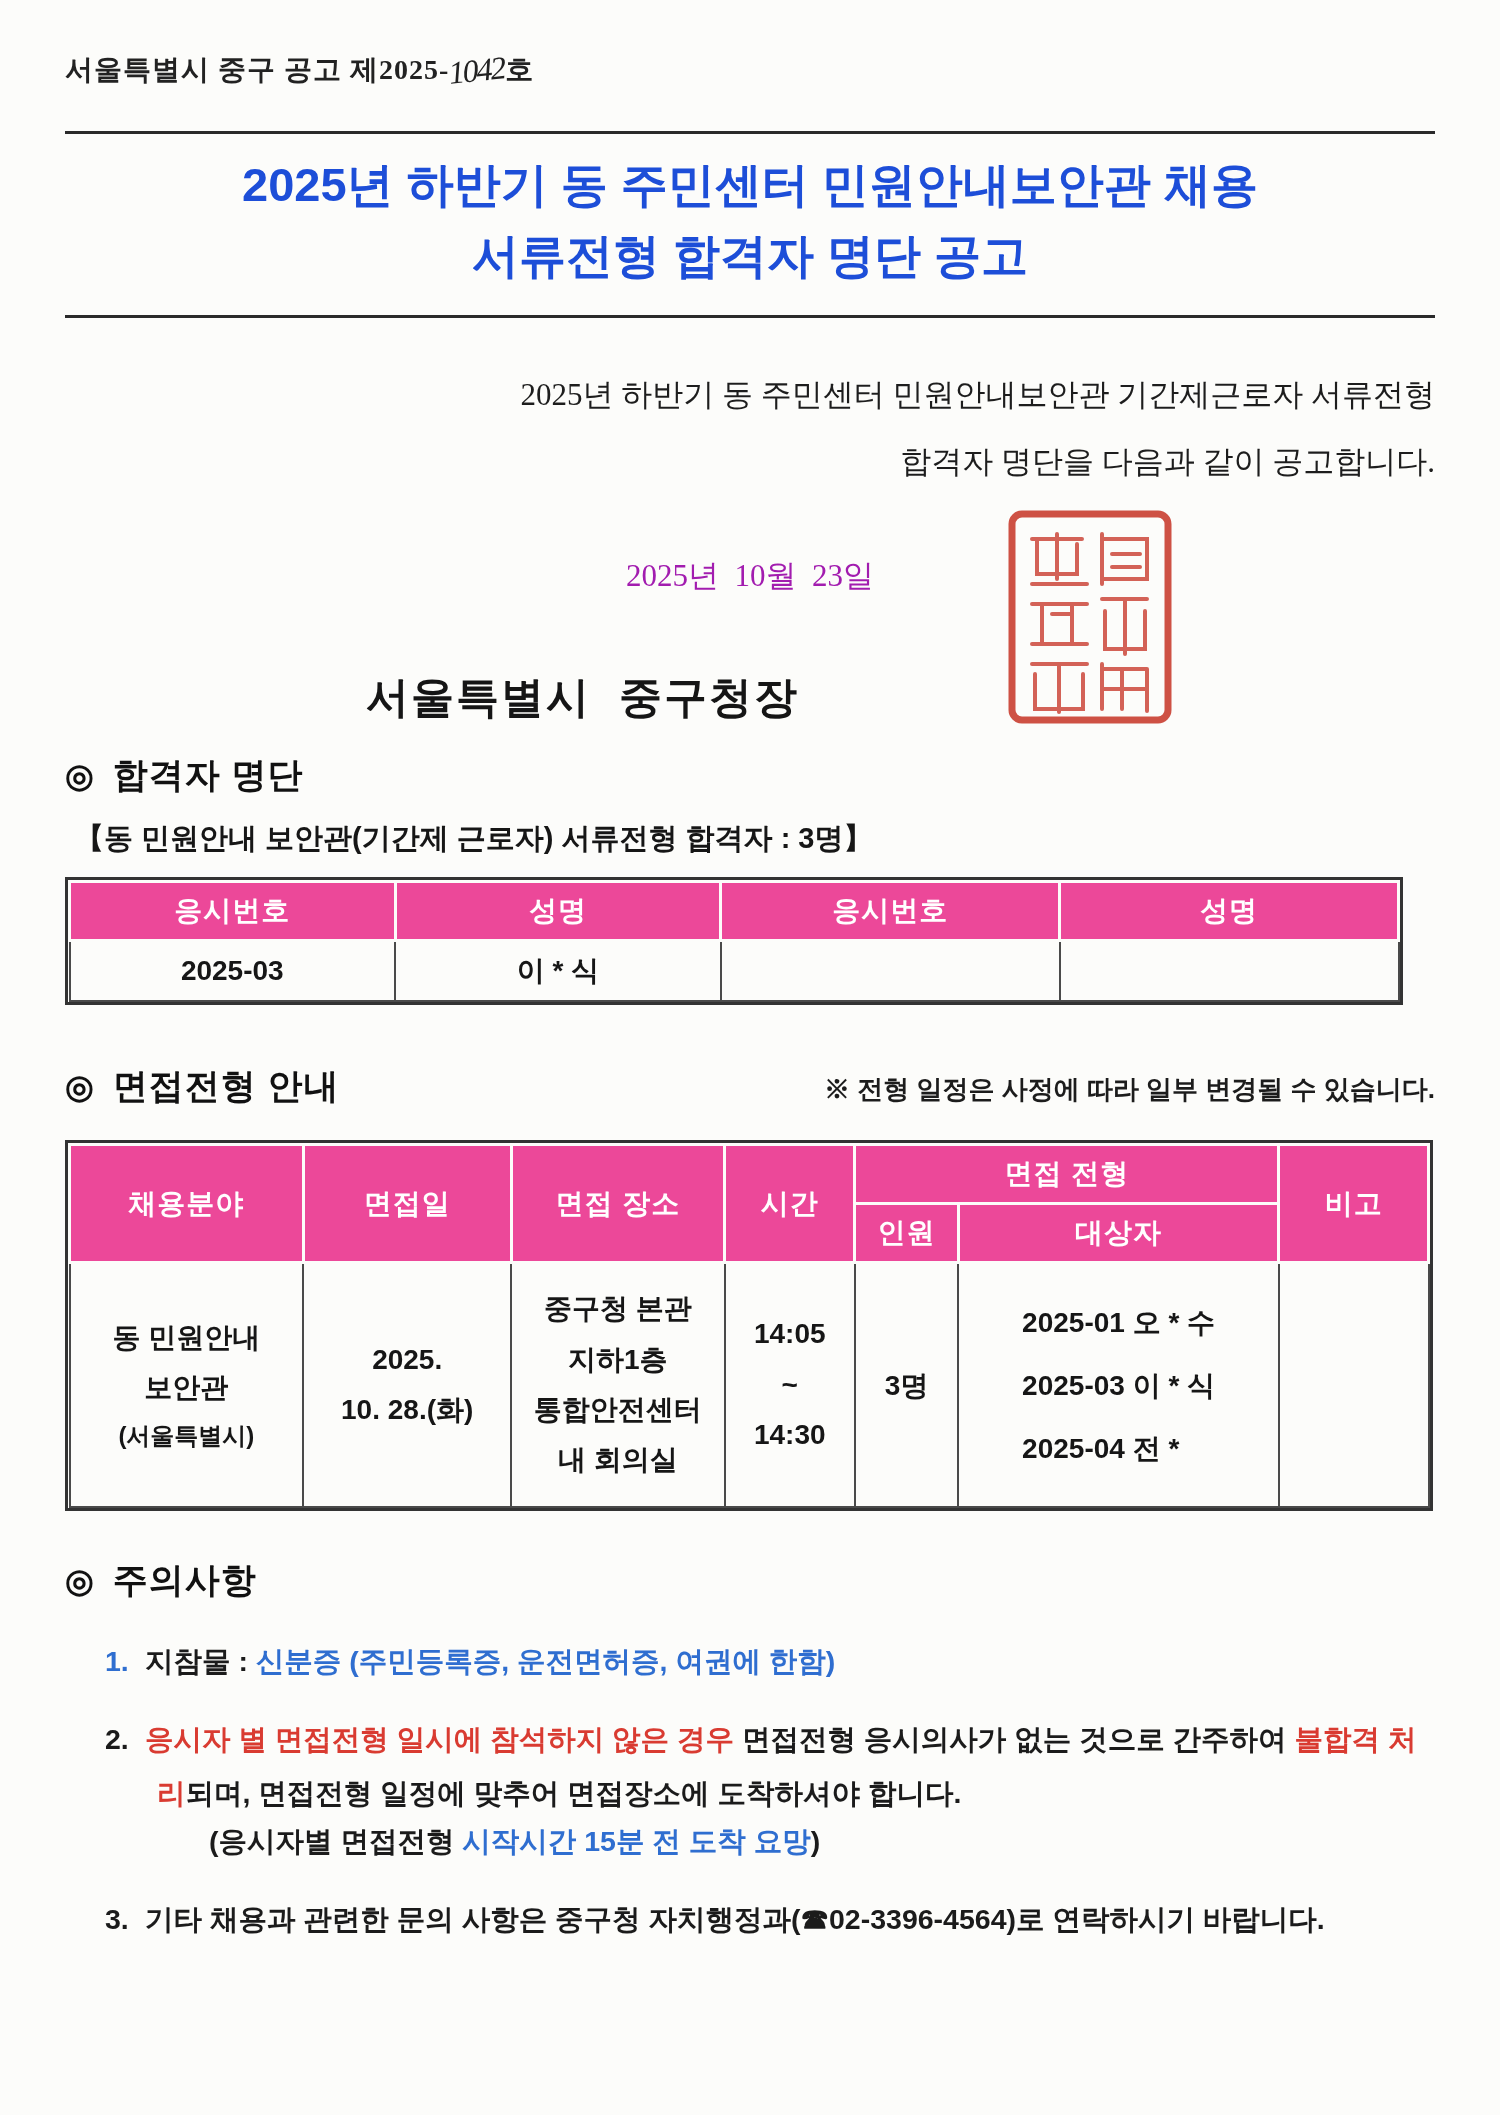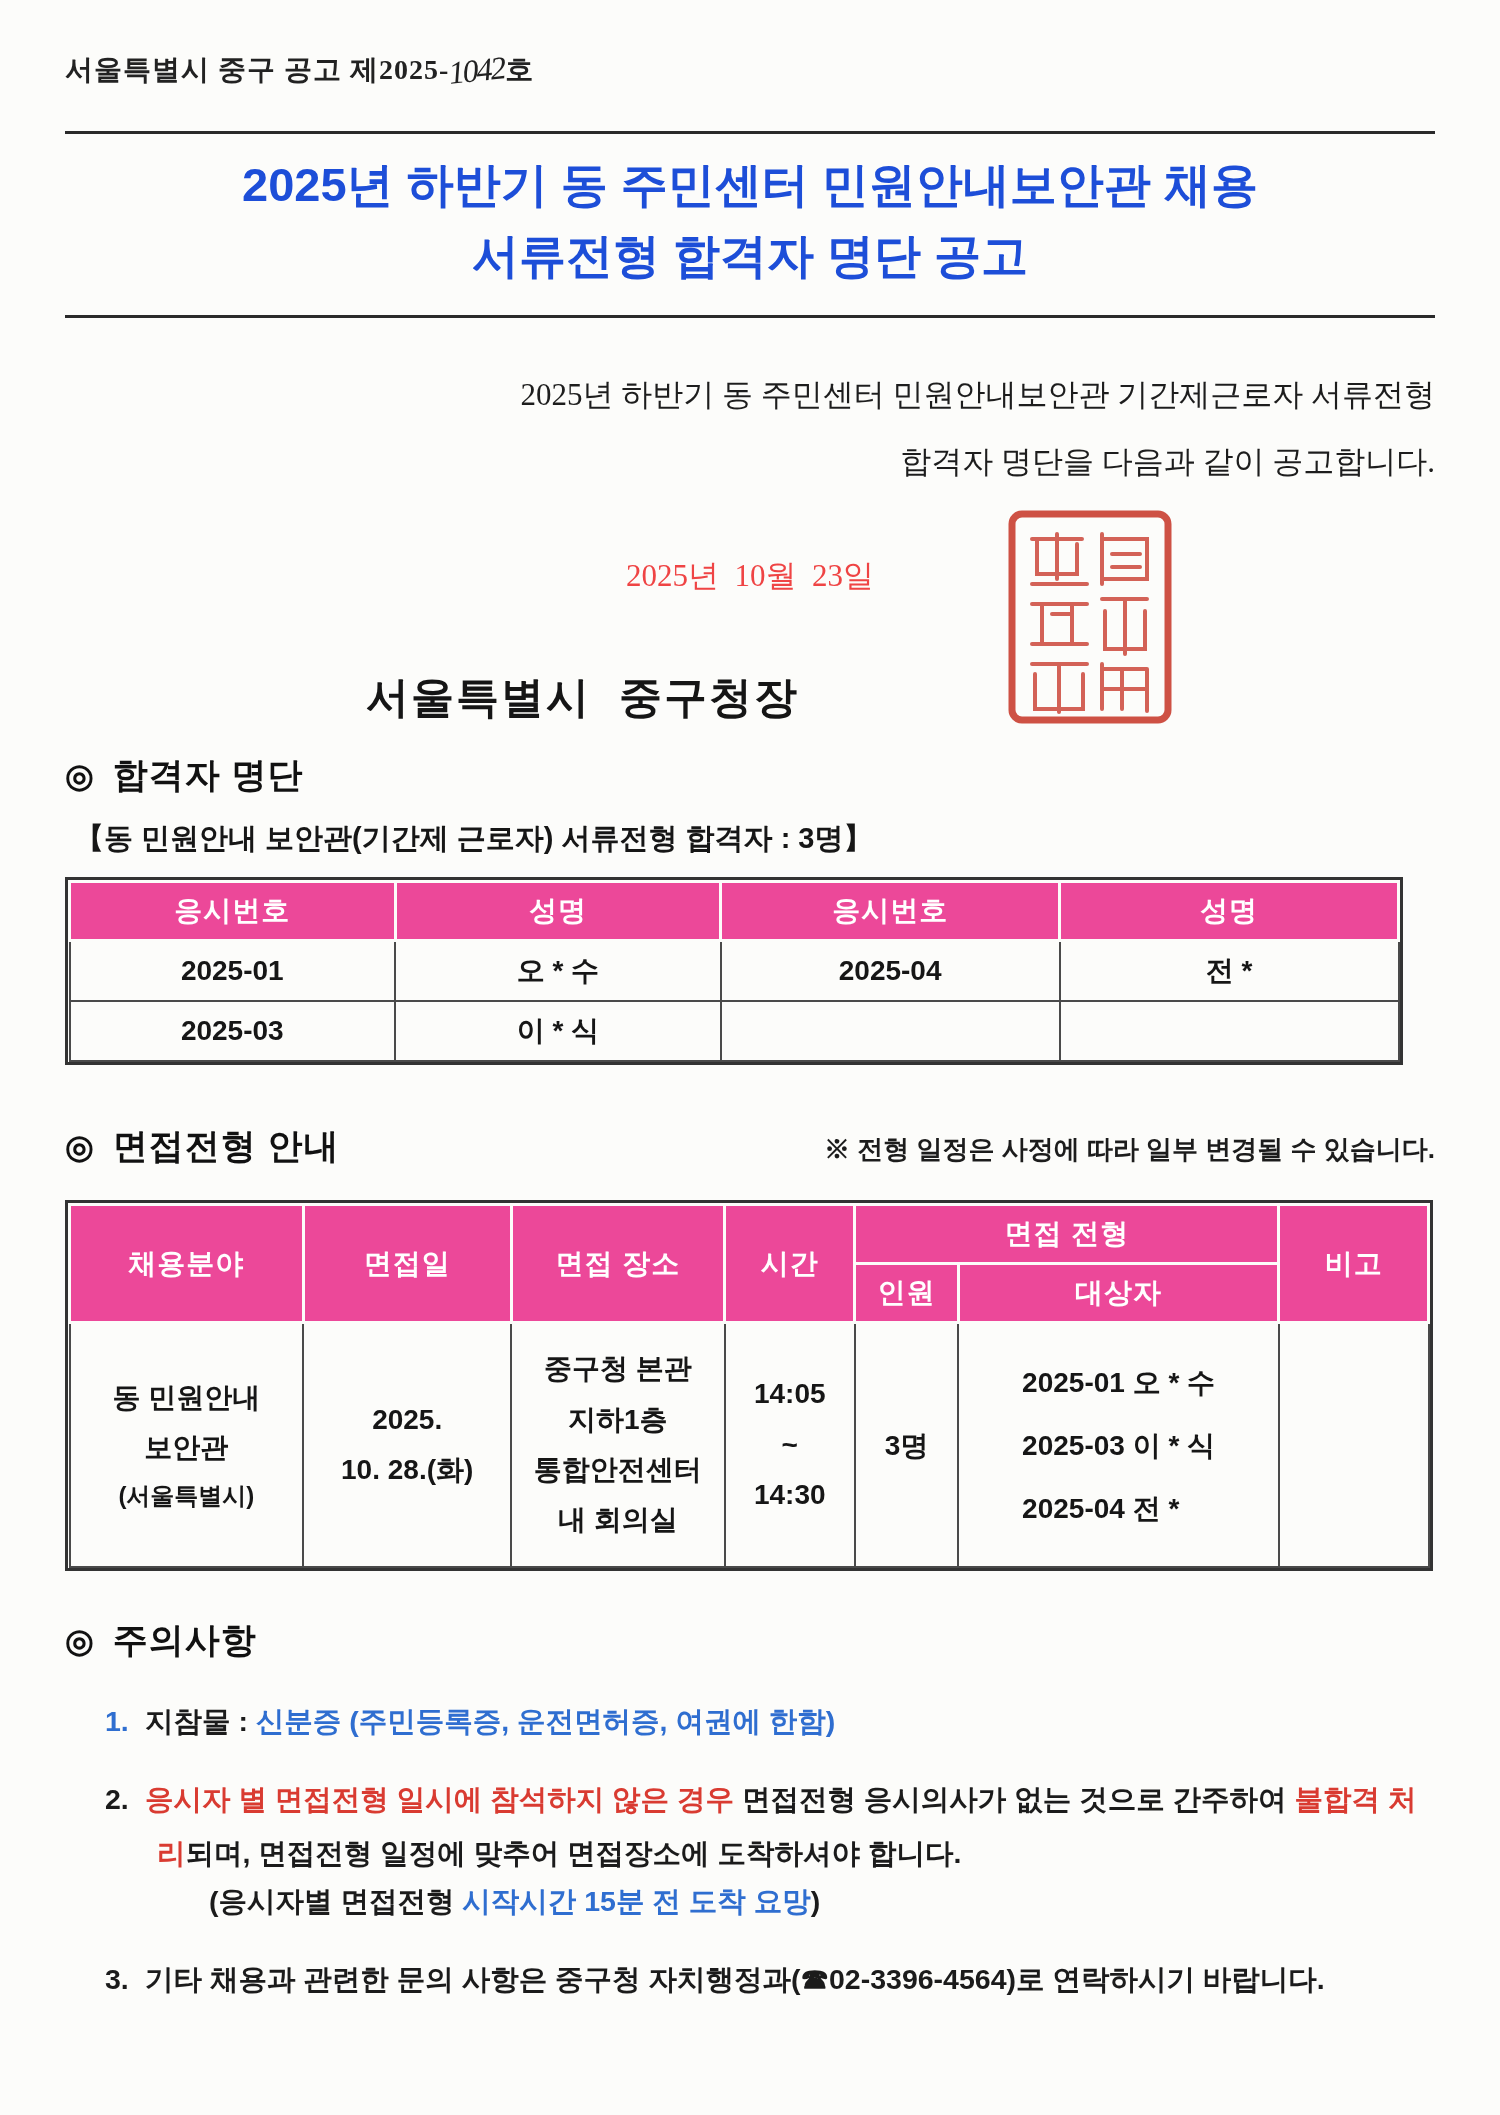--- a/index.html
+++ b/index.html
@@ -58,21 +58,21 @@
     color: #1d1d1d;
   }
 
   .date-line {
     margin-top: 60px;
     text-align: center;
     font-family: "Liberation Serif", serif;
     font-size: 31px;
     font-weight: 500;
     white-space: pre;
-    color: #ef4444;
+    color: #a21caf;
   }
 
   
   .signer-row {
     position: relative;
     margin-top: 30px;
     height: 125px;
   }
   .signer {
     position: relative;
@@ -235,26 +235,20 @@
       <thead>
         <tr>
           <th>응시번호</th>
           <th>성명</th>
           <th>응시번호</th>
           <th>성명</th>
         </tr>
       </thead>
       <tbody>
         <tr>
-          <td>2025-01</td>
-          <td>오 * 수</td>
-          <td>2025-04</td>
-          <td>전 *</td>
-        </tr>
-        <tr>
           <td>2025-03</td>
           <td>이 * 식</td>
           <td></td>
           <td></td>
         </tr>
       </tbody>
     </table>
   </div>
 
   <div class="heading-row">

